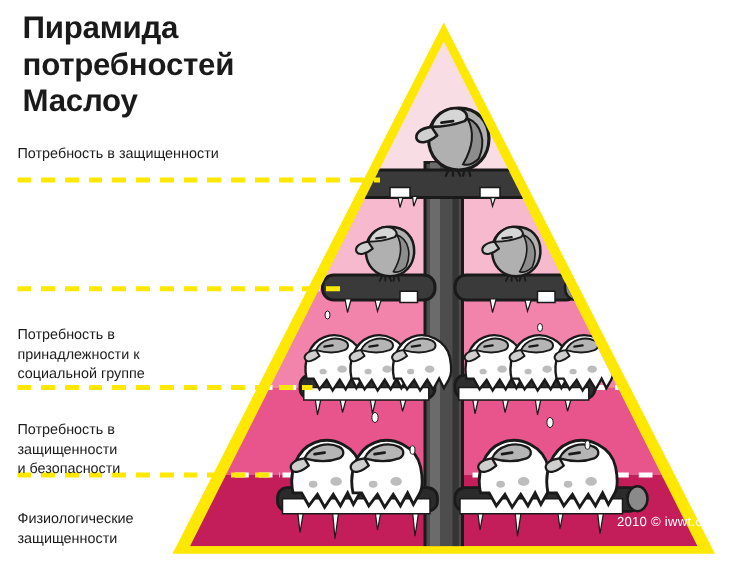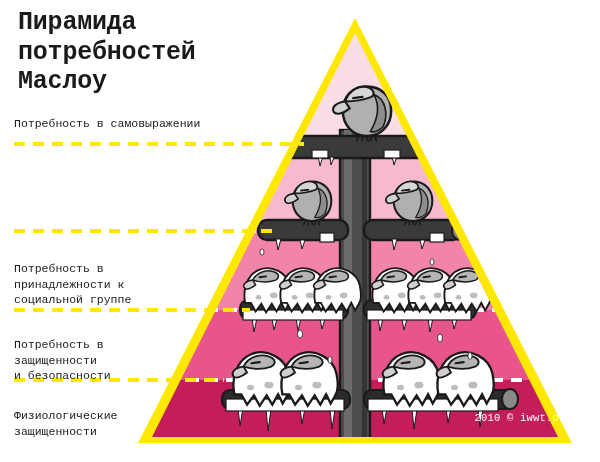--- a/index.html
+++ b/index.html
@@ -7,21 +7,21 @@
     margin: 0;
     padding: 0;
     background: #ffffff;
   }
   #infographic {
     position: relative;
     width: 600px;
     height: 462px;
     background: #ffffff;
     overflow: hidden;
-    font-family: Liberation Mono, monospace;
+    font-family: Liberation Sans, sans-serif;
   }
 
   
   #title {
     position: absolute;
     left: 18px;
     top: 8px;
     width: 260px;
     font-size: 25px;
     font-weight: bold;
@@ -89,21 +89,21 @@
 </style>
 </head>
 <body>
 
 <div id="infographic">
 
   <div id="title">Пирамида
 потребностей
 Маслоу</div>
 
-  <div class="level-label" id="label-0">Потребность в самовыражении</div>
+  <div class="level-label" id="label-0">Потребность в защищенности</div>
   <div class="level-label" id="label-2">Потребность в
 принадлежности к
 социальной группе</div>
   <div class="level-label" id="label-3">Потребность в
 защищенности
 и безопасности</div>
   <div class="level-label" id="label-4">Физиологические
 защищенности</div>
 
   <div class="dash-leader" id="dash-0"></div>

